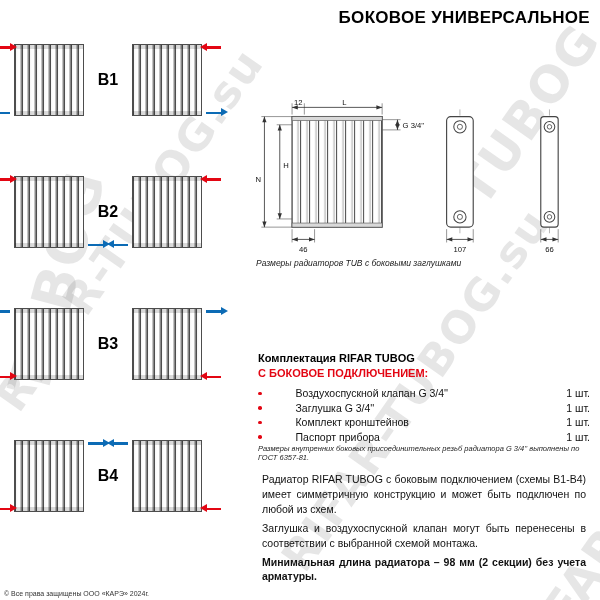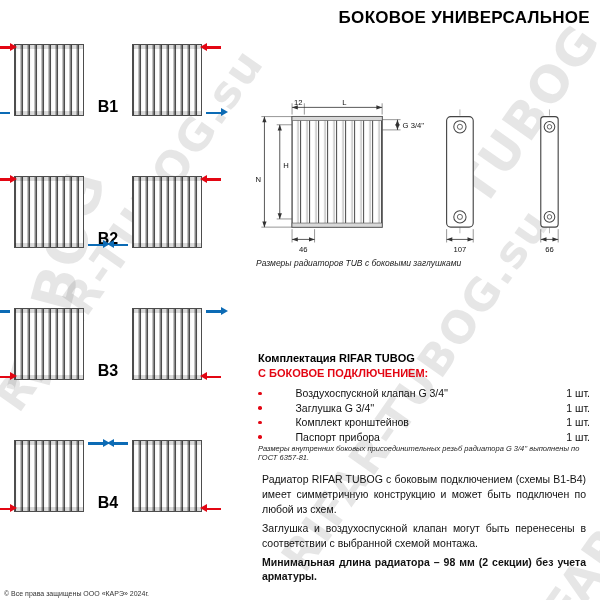--- a/index.html
+++ b/index.html
@@ -22,21 +22,21 @@
   .layer{position:absolute;z-index:1;}
 
   
   .title{
     top:7px;right:10px;text-align:right;font-weight:800;font-size:17px;
     line-height:1.25;letter-spacing:0.3px;color:#000000;
   }
 
   
   .schemes{left:14px;top:44px;width:215px;}
-  .scheme{display:flex;align-items:flex-end;margin-bottom:60px;}
+  .scheme{display:flex;align-items:center;margin-bottom:60px;}
   .rad-wrap{position:relative;width:70px;height:72px;}
   .radiator{
     width:70px;height:72px;box-sizing:border-box;border:1px solid #4d4d4d;position:relative;
     background:repeating-linear-gradient(to right,
       #4d4d4d 0px,#4d4d4d 1px,#f5f5f5 1px,#ffffff 3px,#ffffff 4.5px,#c4c4c4 5.5px,#6b6b6b 7px);
   }
   .radiator::before,.radiator::after{
     content:"";position:absolute;left:0;right:0;height:4px;background:rgba(0,0,0,0.14);
   }
   .radiator::before{top:0;} .radiator::after{bottom:0;}

